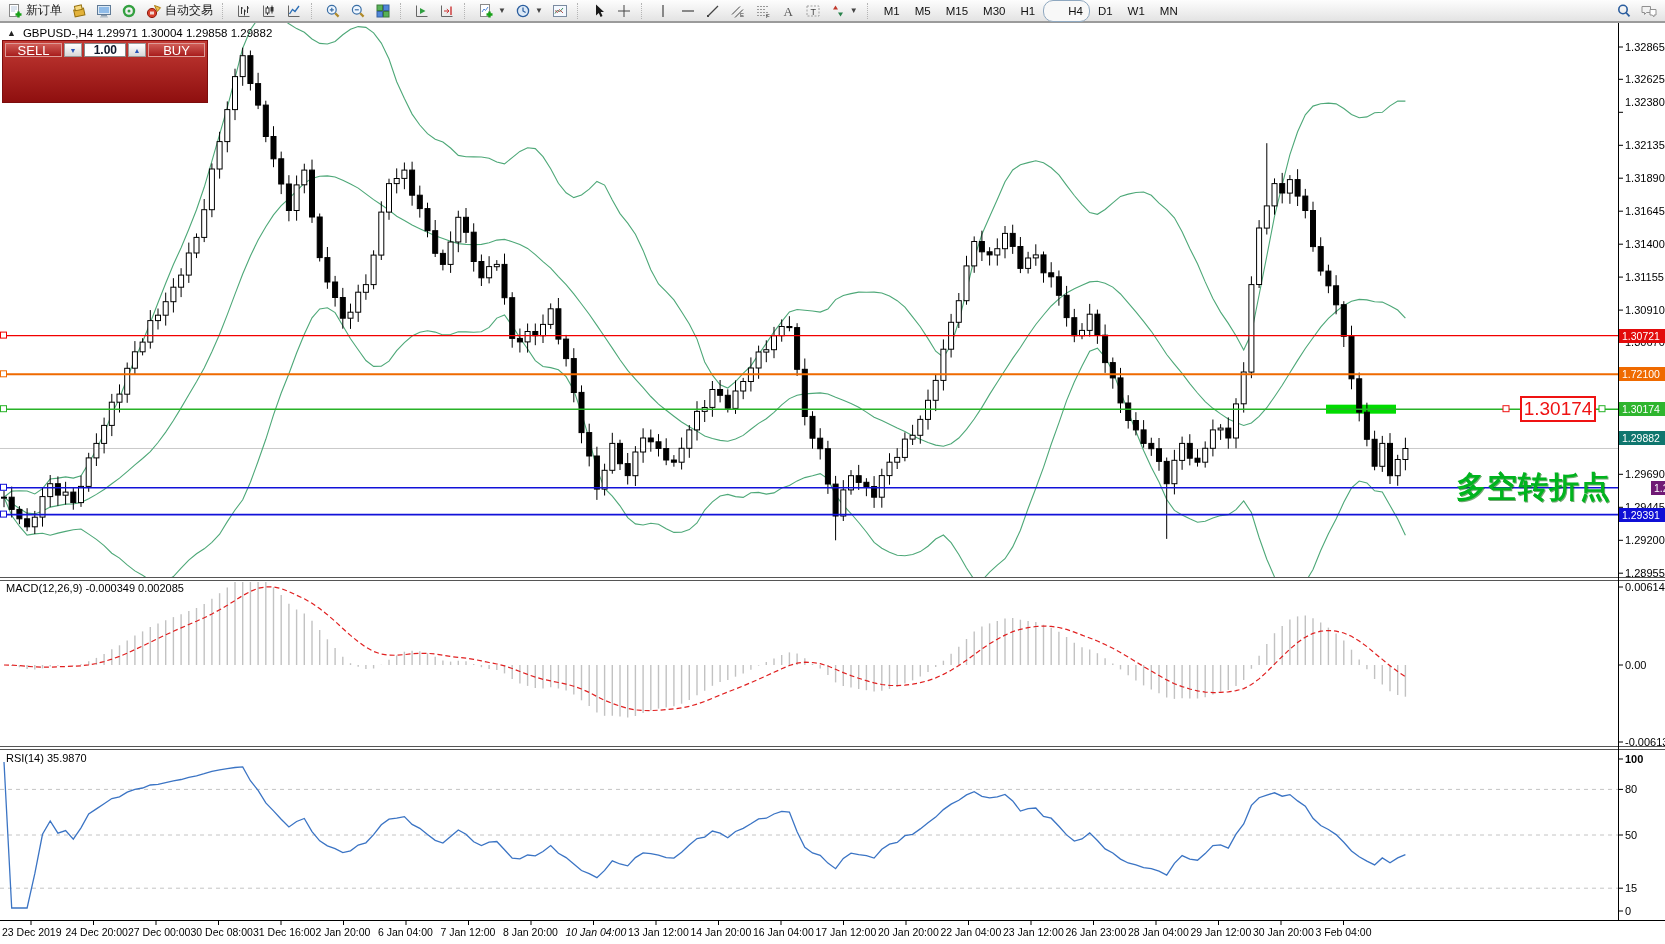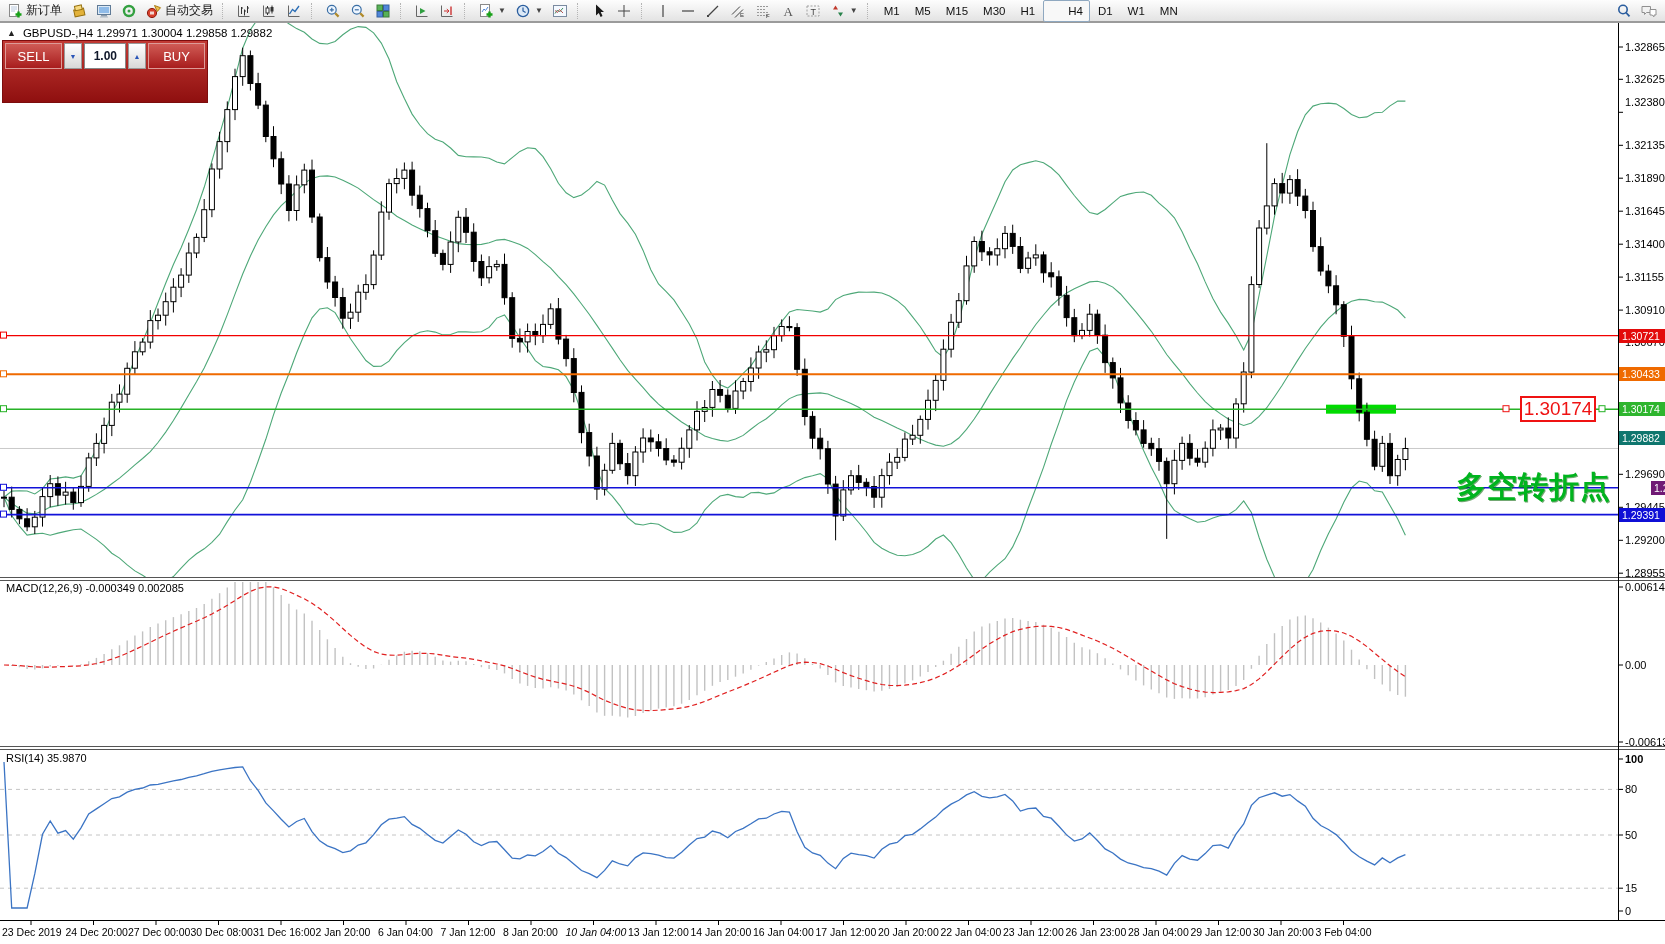--- a/index.html
+++ b/index.html
@@ -7,37 +7,37 @@
        font-family:"Liberation Sans",sans-serif;-webkit-font-smoothing:antialiased;}
   
   .toolbar{position:absolute;left:0;top:0;width:1665px;height:22px;box-sizing:border-box;
     background:linear-gradient(#fdfdfd,#efefef 55%,#e3e3e3);border-bottom:1px solid #9b9b9b;
     display:flex;align-items:center;padding:0 3px;gap:1px;z-index:30;}
   .tbtn{height:20px;min-width:22px;display:flex;align-items:center;justify-content:center;gap:3px;
     padding:0 3px;font-size:12px;color:#1a1a1a;border:1px solid transparent;border-radius:2px;box-sizing:border-box;}
   .tbtn svg{display:block;}
   .tsep{width:4px;height:16px;border-left:1px dotted #b5b5b5;margin:0 4px;}
   .tf{font-size:11.5px;color:#111;height:20px;display:flex;align-items:center;padding:0 6px;border:1px solid transparent;}
-  .tf.active{background:#f8f8f8;border:1px solid #8fa8c0;border-radius:2px;padding-left:24px;}
+  .tf.active{background:#f8f8f8;border:1px solid #8fa8c0;border-radius:10px;padding-left:24px;}
   .caret{font-size:8px;color:#444;margin-left:1px;}
   .right-icons{margin-left:auto;display:flex;align-items:center;}
   
   #chartsvg{position:absolute;left:0;top:0;z-index:1;}
   .chart-title{position:absolute;left:7px;top:27px;z-index:5;font-size:11.5px;color:#000;
     display:flex;align-items:center;gap:7px;white-space:nowrap;}
   .chart-title .tri{font-size:9px;color:#222;}
   .axis-label{position:absolute;left:1625px;font-size:11px;color:#000;z-index:4;white-space:nowrap;}
   .badge{position:absolute;left:1619px;width:44px;height:14px;color:#fff;font-size:10.5px;
     line-height:14px;padding-left:3px;z-index:5;white-space:nowrap;}
   .time-label{position:absolute;top:926px;font-size:10.5px;color:#000;z-index:4;white-space:nowrap;}
   .pane-label{position:absolute;font-size:11px;color:#000;z-index:4;white-space:nowrap;}
   
   .order-panel{position:absolute;left:2px;top:40px;width:206px;height:63px;z-index:20;box-sizing:border-box;
     background:linear-gradient(#c23a34,#8f0f0f);border:1px solid #7c0d0d;color:#fff;}
-  .op-top{display:flex;height:28px;padding:2px 2px 0 2px;gap:2px;box-sizing:border-box;}
+  .op-top{display:flex;height:16px;padding:2px 2px 0 2px;gap:2px;box-sizing:border-box;}
   .op-btn{flex:0 0 55px;background:linear-gradient(#d05b55,#a81d1d);border:1px solid #dd9b97;
     font-size:13px;display:flex;align-items:center;justify-content:center;cursor:default;}
   .op-spin{width:16px;background:linear-gradient(#ffffff,#d8d8d8);border:1px solid #9a9a9a;color:#2a55b8;
     font-size:7px;display:flex;align-items:center;justify-content:center;}
   .op-vol{flex:1;background:#fff;border:1px solid #888;color:#0f172a;font-size:12px;font-weight:bold;
     display:flex;align-items:center;justify-content:flex-end;padding-right:8px;}
   .op-prices{display:flex;height:37px;}
   .op-half{flex:1;display:flex;align-items:flex-end;justify-content:center;padding-bottom:4px;}
   .op-half + .op-half{border-left:1px solid #d98a85;}
   .op-prefix{font-size:15px;font-weight:bold;margin:0 1px 3px 0;}
@@ -986,21 +986,21 @@
     <div class="axis-label" style="top: 237.674px;">1.31400</div>
     <div class="axis-label" style="top: 270.648px;">1.31155</div>
     <div class="axis-label" style="top: 303.622px;">1.30910</div>
     <div class="axis-label" style="top: 335.924px;">1.30670</div>
     <div class="axis-label" style="top: 434.847px;">1.29935</div>
     <div class="axis-label" style="top: 467.822px;">1.29690</div>
     <div class="axis-label" style="top: 500.796px;">1.29445</div>
     <div class="axis-label" style="top: 533.771px;">1.29200</div>
     <div class="axis-label" style="top: 566.745px;">1.28955</div>
     <div class="badge" style="top: 328.56px; background: rgb(227, 11, 11);">1.30721</div>
-    <div class="badge" style="top: 367.322px; background: rgb(239, 106, 0);">1.30433</div>
+    <div class="badge" style="top: 367.322px; background: rgb(239, 106, 0);">1.72100</div>
     <div class="badge" style="top: 402.18px; background: rgb(46, 181, 46);">1.30174</div>
     <div class="badge" style="top: 431px; background: #0f766e;">1.29882</div>
     <div class="badge" style="top: 480.781px; background: #701a75; margin-left: 32px;">1.29590</div>
     <div class="badge" style="top: 507.564px; background: rgb(15, 15, 214);">1.29391</div>
     <div class="time-label" style="left: 2px;">23 Dec 2019</div>
     <div class="time-label" style="left: 65.5px;">24 Dec 20:00</div>
     <div class="time-label" style="left: 128px;">27 Dec 00:00</div>
     <div class="time-label" style="left: 190.5px;">30 Dec 08:00</div>
     <div class="time-label" style="left: 253px;">31 Dec 16:00</div>
     <div class="time-label" style="left: 315.5px;">2 Jan 20:00</div>

